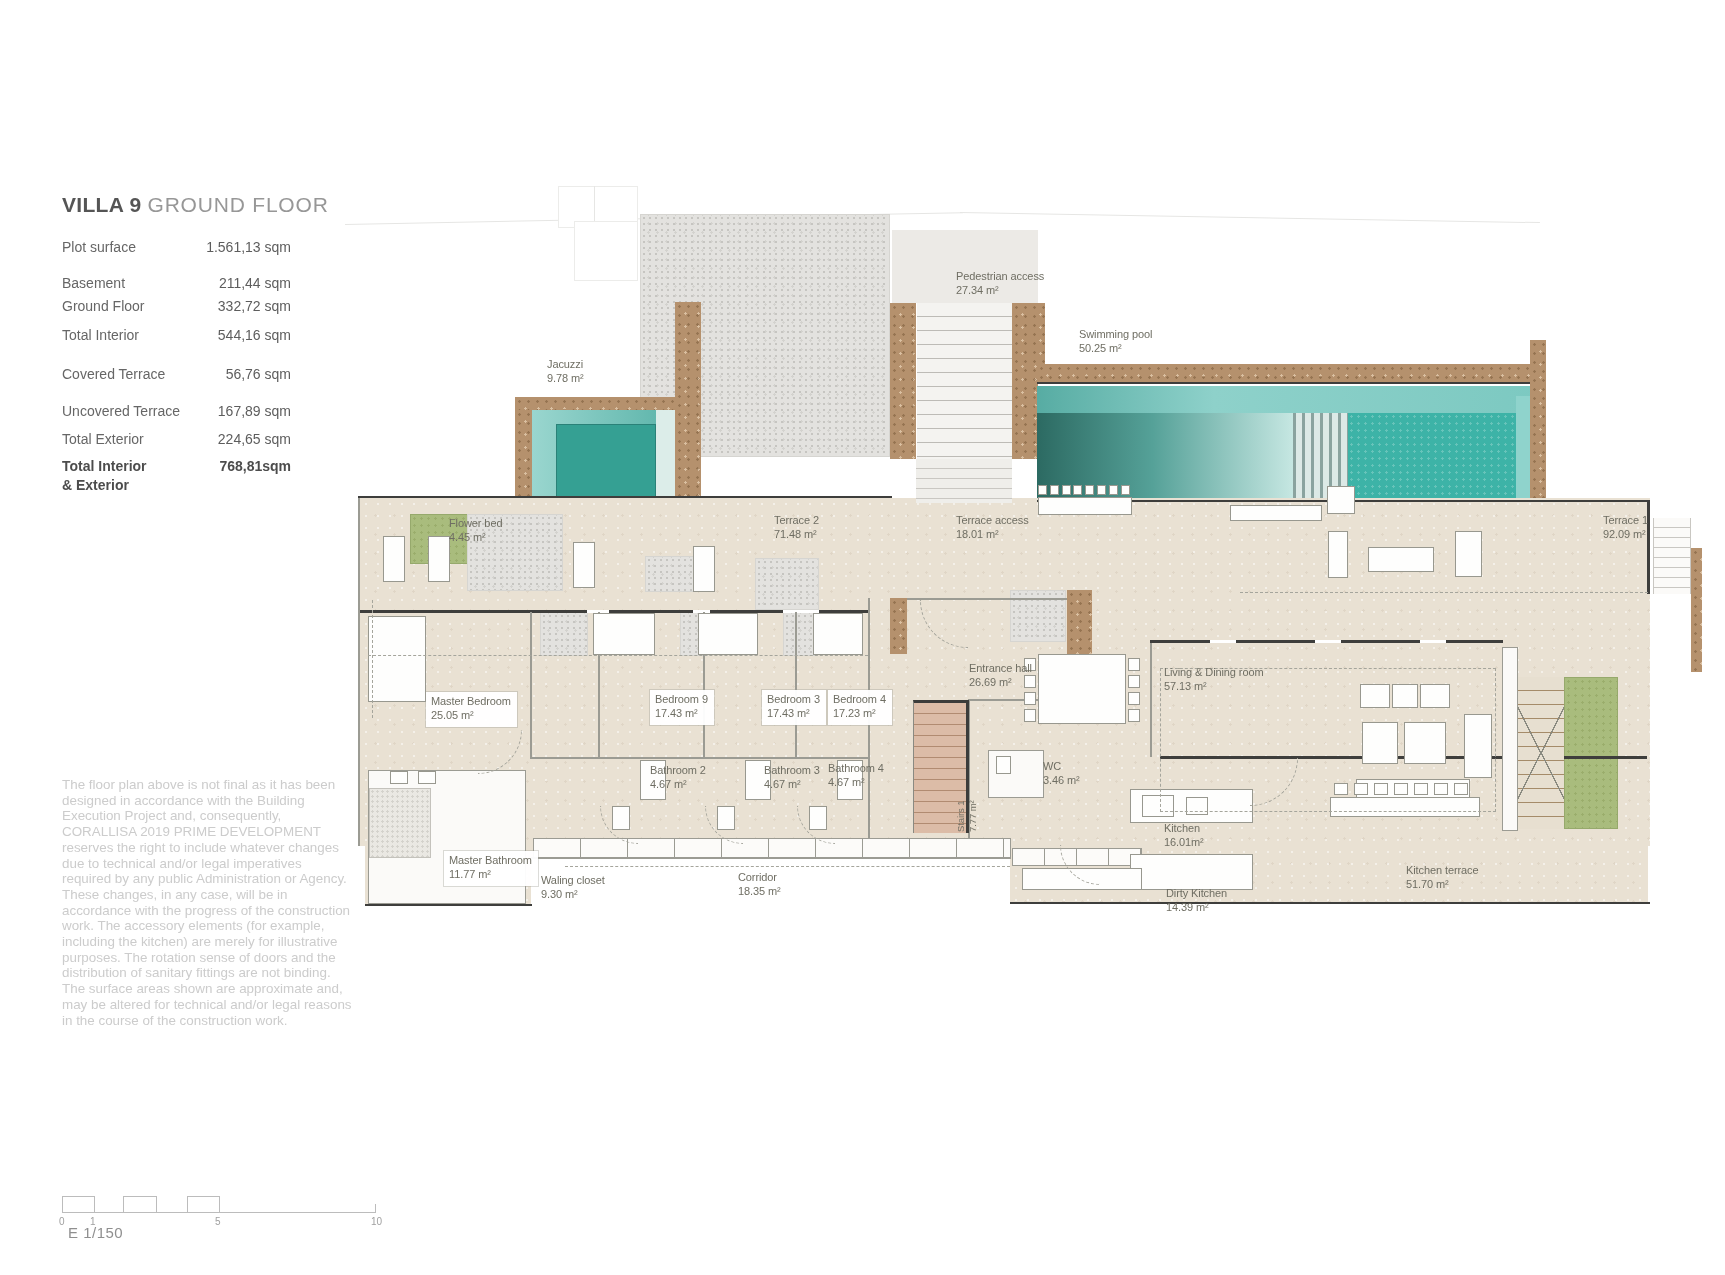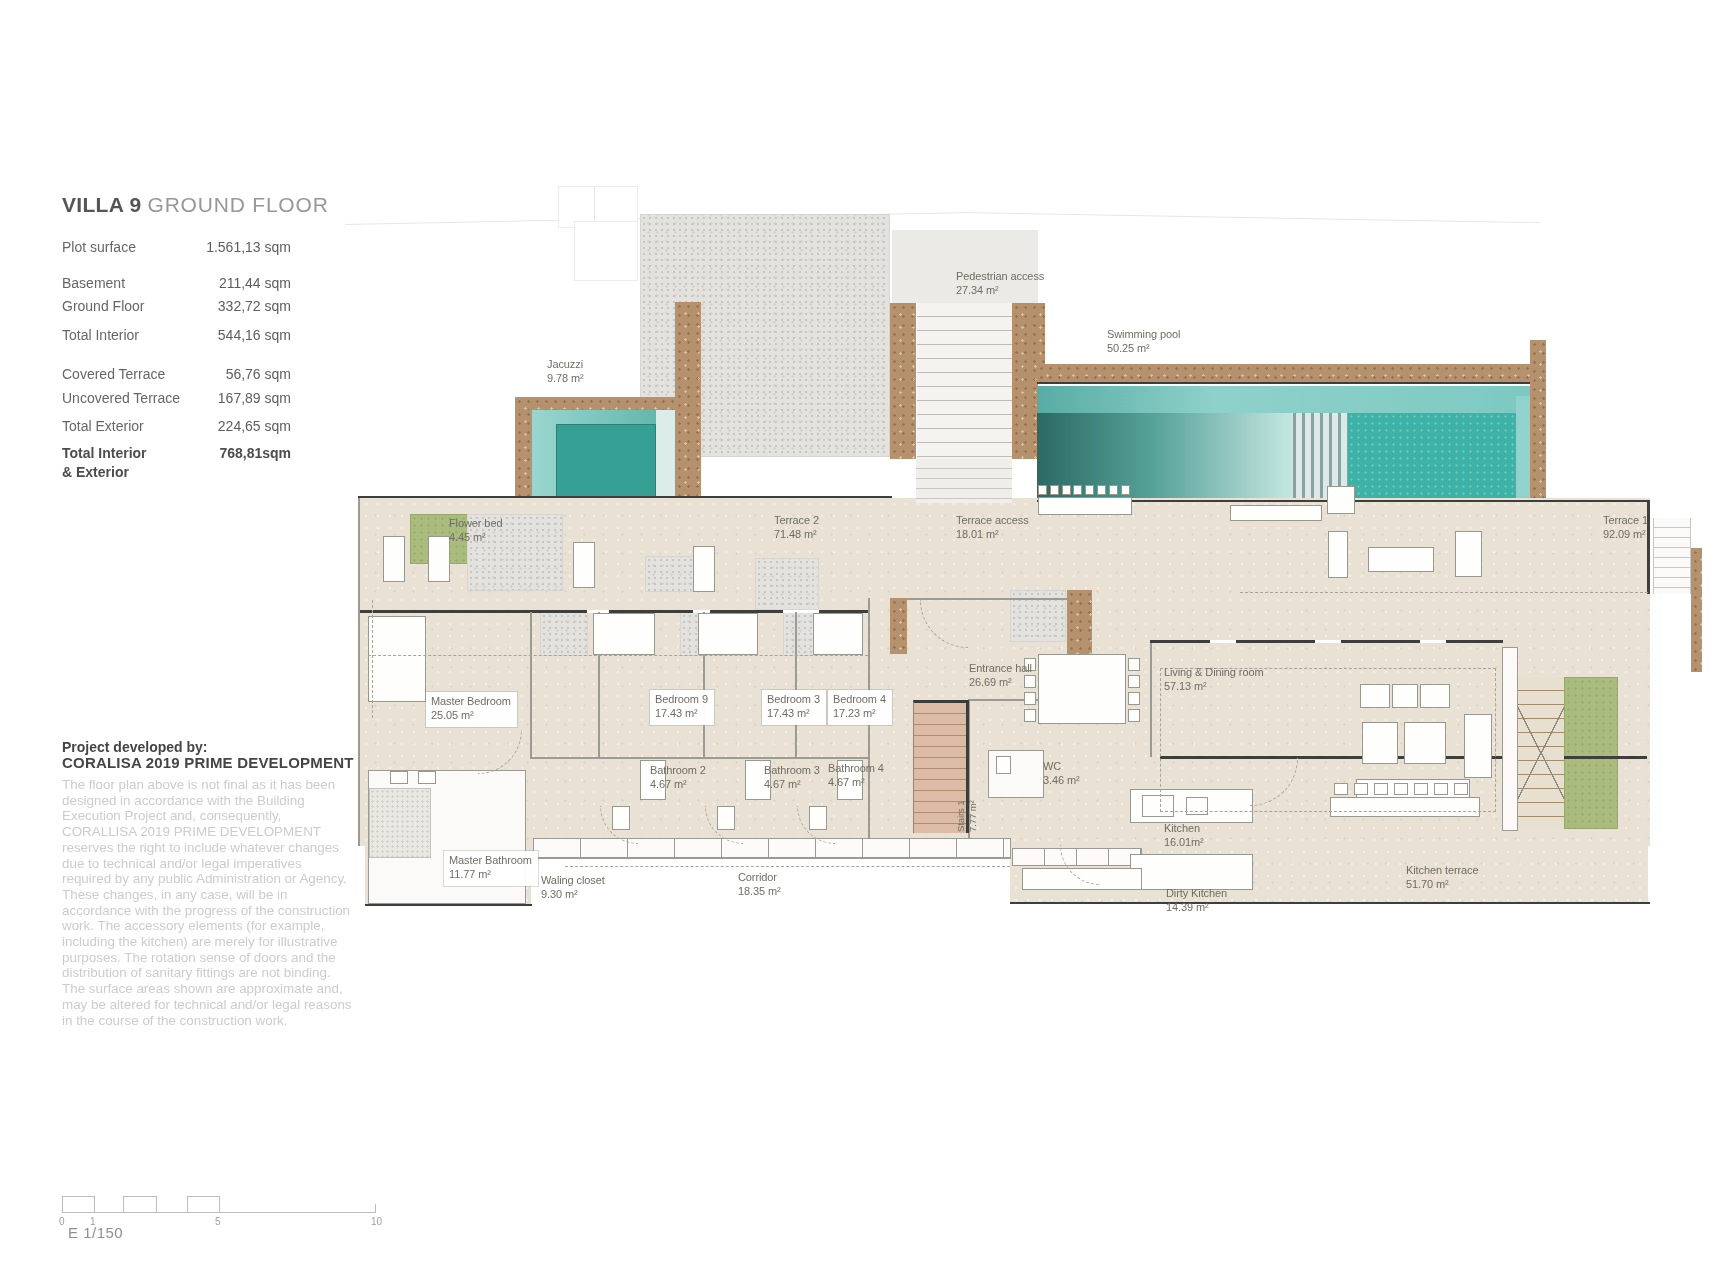--- a/index.html
+++ b/index.html
@@ -96,39 +96,35 @@
         <span class="sv">332,72 sqm</span>
       </div>
       <div class="stat-row" style="margin-top: 10px;">
         <span class="sl">Total Interior</span>
         <span class="sv">544,16 sqm</span>
       </div>
       <div class="stat-row" style="margin-top: 20px;">
         <span class="sl">Covered Terrace</span>
         <span class="sv">56,76 sqm</span>
       </div>
-      <div class="stat-row" style="margin-top: 5px;">
+      <div class="stat-row" style="margin-top: 18px;">
         <span class="sl">Uncovered Terrace</span>
         <span class="sv">167,89 sqm</span>
       </div>
       <div class="stat-row" style="margin-top: 9px;">
         <span class="sl">Total Exterior</span>
         <span class="sv">224,65 sqm</span>
       </div>
       <div class="stat-row bold" style="margin-top: 8px;">
         <span class="sl">Total Interior
 &amp; Exterior</span>
         <span class="sv">768,81sqm</span>
       </div>
     </div>
 
-  <div id="dev">
-    <div>Project developed by:</div>
-    <div id="devname">CORALISA 2019 PRIME DEVELOPMENT</div>
-  </div>
 
   <div id="disclaimer">The floor plan above is not final as it has been designed in accordance with the Building Execution Project and, consequently, CORALLISA 2019 PRIME DEVELOPMENT reserves the right to include whatever changes due to technical and/or legal imperatives required by any public Administration or Agency. These changes, in any case, will be in accordance with the progress of the construction work. The accessory elements (for example, including the kitchen) are merely for illustrative purposes. The rotation sense of doors and the distribution of sanitary fittings are not binding. The surface areas shown are approximate and, may be altered for technical and/or legal reasons in the course of the construction work.</div>
 
   <div id="scalebar">
     <div class="sc-box" style="left:0;width:31px"></div>
     <div class="sc-box" style="left:61px;width:32px"></div>
     <div class="sc-box" style="left:125px;width:31px"></div>
     <div class="sc-base"></div>
     <div class="sc-end"></div>
   <span class="sc-tick" style="left: -3px;">0</span>
@@ -287,21 +283,21 @@
       <div class="sh furn" style="left: 1394px; top: 783px; width: 14px; height: 12px;"></div>
       <div class="sh furn" style="left: 1414px; top: 783px; width: 14px; height: 12px;"></div>
       <div class="sh furn" style="left: 1434px; top: 783px; width: 14px; height: 12px;"></div>
       <div class="sh furn" style="left: 1454px; top: 783px; width: 14px; height: 12px;"></div>
     </div>
   <div id="labels">
       <div class="rlabel" style="left: 925px; top: 270px;">
         <span class="rn">Pedestrian access</span>
         <span class="ra">27.34 m²</span>
       </div>
-      <div class="rlabel" style="left: 1076px; top: 328px;">
+      <div class="rlabel" style="left: 1048px; top: 328px;">
         <span class="rn">Swimming pool</span>
         <span class="ra">50.25 m²</span>
       </div>
       <div class="rlabel" style="left: 516px; top: 358px;">
         <span class="rn">Jacuzzi</span>
         <span class="ra">9.78 m²</span>
       </div>
       <div class="rlabel" style="left: 418px; top: 517px;">
         <span class="rn">Flower bed</span>
         <span class="ra">4.45 m²</span>

